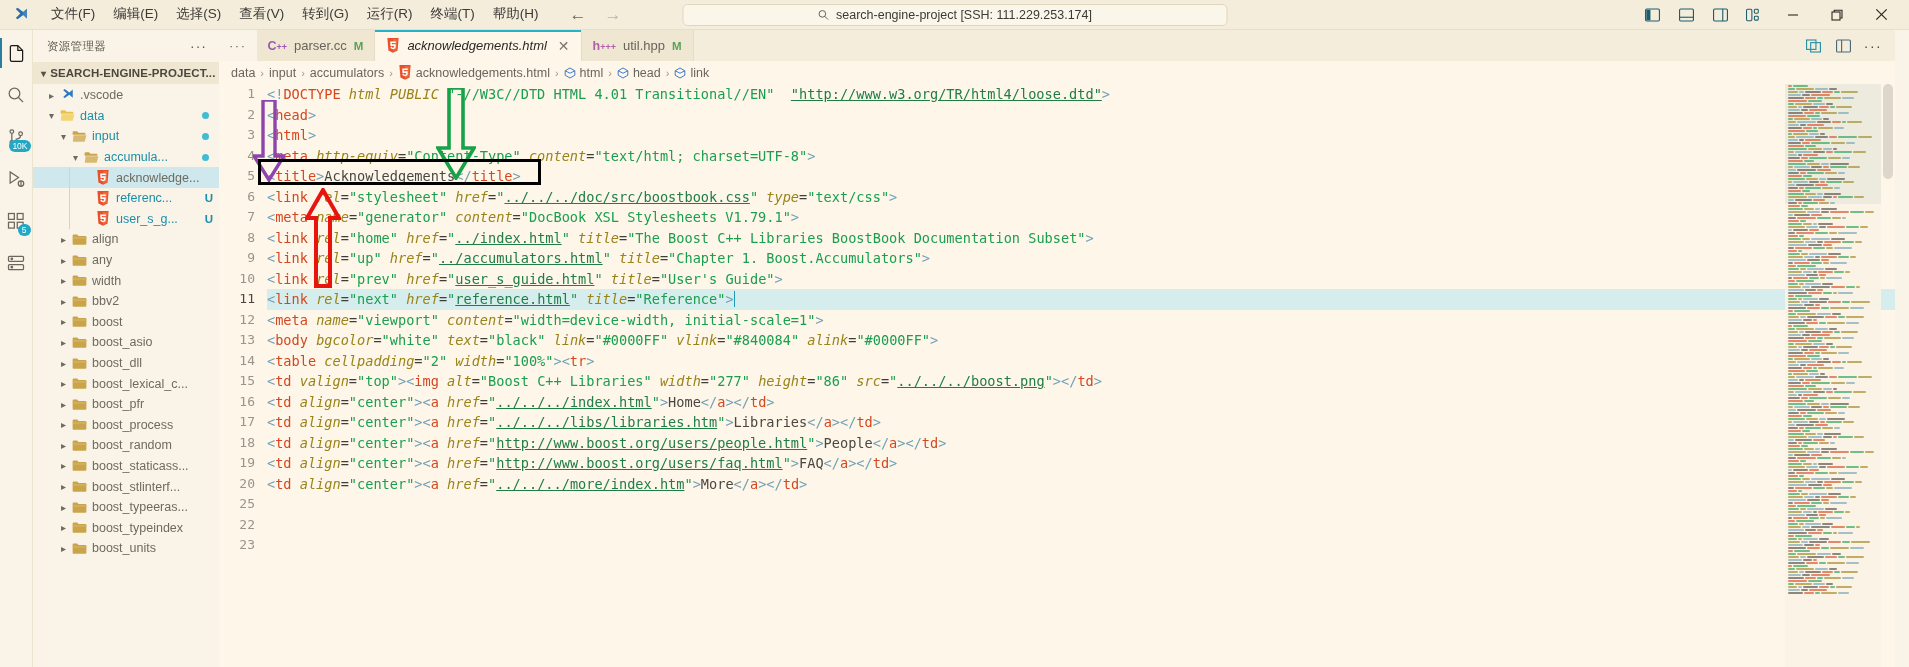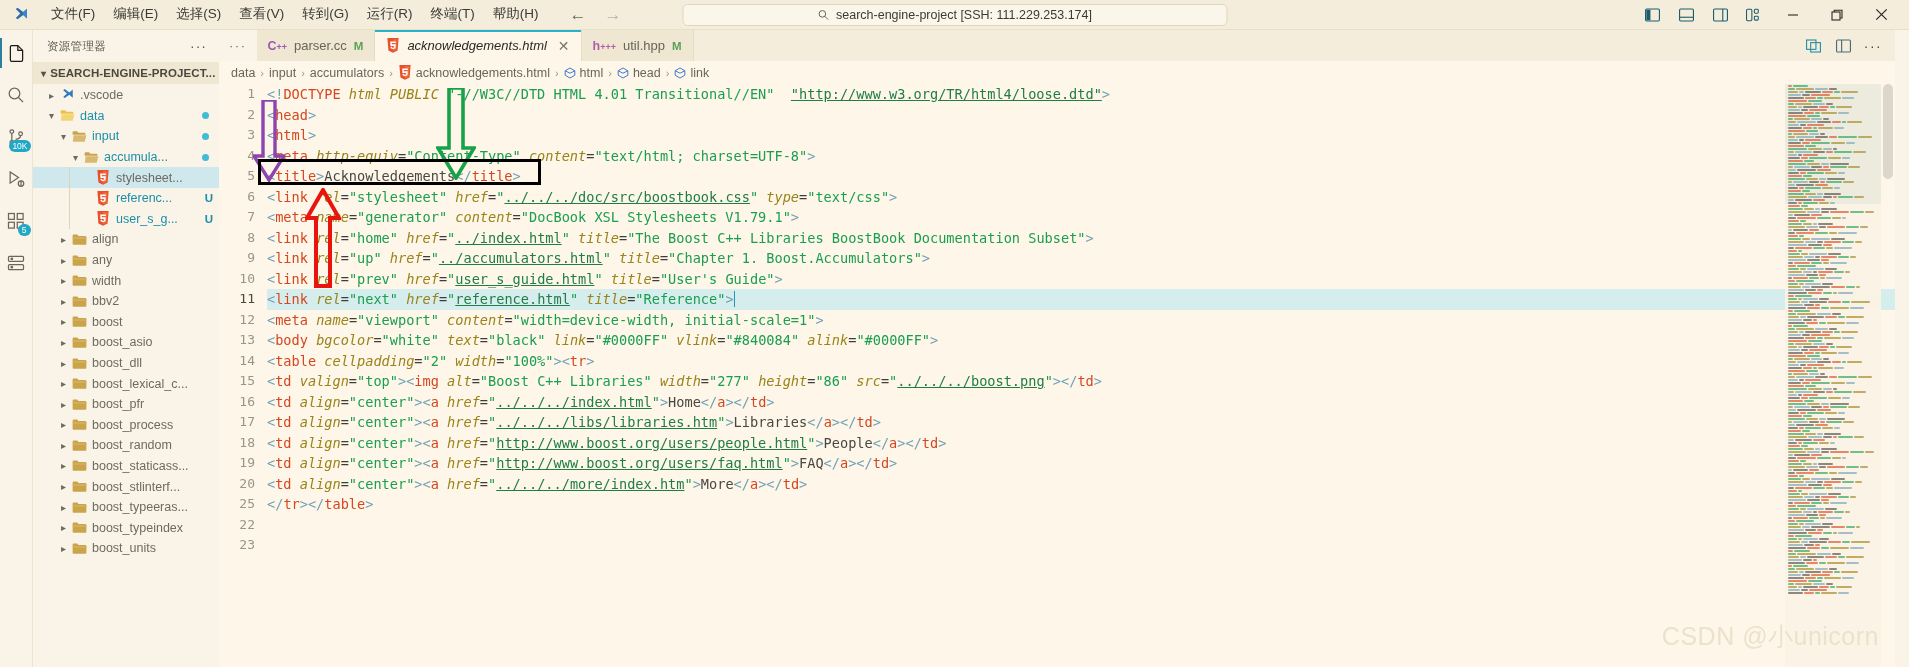--- a/index.html
+++ b/index.html
@@ -356,21 +356,21 @@
           <div class="row sel">
             <div style="width: 48px; flex: 0 0 48px;"></div>
             <div class="tw"></div>
             <div class="ic">
               <svg width="14" height="15" viewBox="0 0 14 16">
                 <path d="M1 0h12l-1.1 13.2L7 15.6 2.1 13.2Z" fill="#e8502a"></path>
                 <path d="M7 1.4v12.9l3.9-1.9L11.8 1.4Z" fill="#f06a3f"></path>
                 <path d="M4 3.6h6v1.6H5.7l.1 1.5H10l-.4 4.3L7 12l-2.6-1v-1.7h1.5v.8L7 10.4l1.1-.4.1-1.5H4.3Z" fill="#fff"></path>
               </svg>
             </div>
-            <span class="lbl gy">stylesheet...</span>
+            <span class="lbl gy">acknowledge...</span>
             <span class="guide" style="left: 36px;"></span>
           </div>
           <div class="row">
             <div style="width: 48px; flex: 0 0 48px;"></div>
             <div class="tw"></div>
             <div class="ic">
               <svg width="14" height="15" viewBox="0 0 14 16">
                 <path d="M1 0h12l-1.1 13.2L7 15.6 2.1 13.2Z" fill="#e8502a"></path>
                 <path d="M7 1.4v12.9l3.9-1.9L11.8 1.4Z" fill="#f06a3f"></path>
                 <path d="M4 3.6h6v1.6H5.7l.1 1.5H10l-.4 4.3L7 12l-2.6-1v-1.7h1.5v.8L7 10.4l1.1-.4.1-1.5H4.3Z" fill="#fff"></path>
@@ -746,21 +746,20 @@
             <div class="cl active"><span class="t-brk">&lt;</span><span class="t-tag">link</span><span class="t-txt"> </span><span class="t-attr">rel</span><span class="t-eq">=</span><span class="t-str">"next"</span><span class="t-txt"> </span><span class="t-attr">href</span><span class="t-eq">=</span><span class="t-str">"</span><span class="t-link">reference.html</span><span class="t-str">"</span><span class="t-txt"> </span><span class="t-attr">title</span><span class="t-eq">=</span><span class="t-str">"Reference"</span><span class="t-brk">&gt;</span><span class="cursor"></span></div>
             <div class="cl"><span class="t-brk">&lt;</span><span class="t-tag">meta</span><span class="t-txt"> </span><span class="t-attr">name</span><span class="t-eq">=</span><span class="t-str">"viewport"</span><span class="t-txt"> </span><span class="t-attr">content</span><span class="t-eq">=</span><span class="t-str">"width=device-width, initial-scale=1"</span><span class="t-brk">&gt;</span></div>
             <div class="cl"><span class="t-brk">&lt;</span><span class="t-tag">body</span><span class="t-txt"> </span><span class="t-attr">bgcolor</span><span class="t-eq">=</span><span class="t-str">"white"</span><span class="t-txt"> </span><span class="t-attr">text</span><span class="t-eq">=</span><span class="t-str">"black"</span><span class="t-txt"> </span><span class="t-attr">link</span><span class="t-eq">=</span><span class="t-str">"#0000FF"</span><span class="t-txt"> </span><span class="t-attr">vlink</span><span class="t-eq">=</span><span class="t-str">"#840084"</span><span class="t-txt"> </span><span class="t-attr">alink</span><span class="t-eq">=</span><span class="t-str">"#0000FF"</span><span class="t-brk">&gt;</span></div>
             <div class="cl"><span class="t-brk">&lt;</span><span class="t-tag">table</span><span class="t-txt"> </span><span class="t-attr">cellpadding</span><span class="t-eq">=</span><span class="t-str">"2"</span><span class="t-txt"> </span><span class="t-attr">width</span><span class="t-eq">=</span><span class="t-str">"100%"</span><span class="t-brk">&gt;</span><span class="t-brk">&lt;</span><span class="t-tag">tr</span><span class="t-brk">&gt;</span></div>
             <div class="cl"><span class="t-brk">&lt;</span><span class="t-tag">td</span><span class="t-txt"> </span><span class="t-attr">valign</span><span class="t-eq">=</span><span class="t-str">"top"</span><span class="t-brk">&gt;</span><span class="t-brk">&lt;</span><span class="t-tag">img</span><span class="t-txt"> </span><span class="t-attr">alt</span><span class="t-eq">=</span><span class="t-str">"Boost C++ Libraries"</span><span class="t-txt"> </span><span class="t-attr">width</span><span class="t-eq">=</span><span class="t-str">"277"</span><span class="t-txt"> </span><span class="t-attr">height</span><span class="t-eq">=</span><span class="t-str">"86"</span><span class="t-txt"> </span><span class="t-attr">src</span><span class="t-eq">=</span><span class="t-str">"</span><span class="t-link">../../../boost.png</span><span class="t-str">"</span><span class="t-brk">&gt;</span><span class="t-brk">&lt;/</span><span class="t-tag">td</span><span class="t-brk">&gt;</span></div>
             <div class="cl"><span class="t-brk">&lt;</span><span class="t-tag">td</span><span class="t-txt"> </span><span class="t-attr">align</span><span class="t-eq">=</span><span class="t-str">"center"</span><span class="t-brk">&gt;</span><span class="t-brk">&lt;</span><span class="t-tag">a</span><span class="t-txt"> </span><span class="t-attr">href</span><span class="t-eq">=</span><span class="t-str">"</span><span class="t-link">../../../index.html</span><span class="t-str">"</span><span class="t-brk">&gt;</span><span class="t-txt">Home</span><span class="t-brk">&lt;/</span><span class="t-tag">a</span><span class="t-brk">&gt;</span><span class="t-brk">&lt;/</span><span class="t-tag">td</span><span class="t-brk">&gt;</span></div>
             <div class="cl"><span class="t-brk">&lt;</span><span class="t-tag">td</span><span class="t-txt"> </span><span class="t-attr">align</span><span class="t-eq">=</span><span class="t-str">"center"</span><span class="t-brk">&gt;</span><span class="t-brk">&lt;</span><span class="t-tag">a</span><span class="t-txt"> </span><span class="t-attr">href</span><span class="t-eq">=</span><span class="t-str">"</span><span class="t-link">../../../libs/libraries.htm</span><span class="t-str">"</span><span class="t-brk">&gt;</span><span class="t-txt">Libraries</span><span class="t-brk">&lt;/</span><span class="t-tag">a</span><span class="t-brk">&gt;</span><span class="t-brk">&lt;/</span><span class="t-tag">td</span><span class="t-brk">&gt;</span></div>
             <div class="cl"><span class="t-brk">&lt;</span><span class="t-tag">td</span><span class="t-txt"> </span><span class="t-attr">align</span><span class="t-eq">=</span><span class="t-str">"center"</span><span class="t-brk">&gt;</span><span class="t-brk">&lt;</span><span class="t-tag">a</span><span class="t-txt"> </span><span class="t-attr">href</span><span class="t-eq">=</span><span class="t-str">"</span><span class="t-link">http://www.boost.org/users/people.html</span><span class="t-str">"</span><span class="t-brk">&gt;</span><span class="t-txt">People</span><span class="t-brk">&lt;/</span><span class="t-tag">a</span><span class="t-brk">&gt;</span><span class="t-brk">&lt;/</span><span class="t-tag">td</span><span class="t-brk">&gt;</span></div>
             <div class="cl"><span class="t-brk">&lt;</span><span class="t-tag">td</span><span class="t-txt"> </span><span class="t-attr">align</span><span class="t-eq">=</span><span class="t-str">"center"</span><span class="t-brk">&gt;</span><span class="t-brk">&lt;</span><span class="t-tag">a</span><span class="t-txt"> </span><span class="t-attr">href</span><span class="t-eq">=</span><span class="t-str">"</span><span class="t-link">http://www.boost.org/users/faq.html</span><span class="t-str">"</span><span class="t-brk">&gt;</span><span class="t-txt">FAQ</span><span class="t-brk">&lt;/</span><span class="t-tag">a</span><span class="t-brk">&gt;</span><span class="t-brk">&lt;/</span><span class="t-tag">td</span><span class="t-brk">&gt;</span></div>
             <div class="cl"><span class="t-brk">&lt;</span><span class="t-tag">td</span><span class="t-txt"> </span><span class="t-attr">align</span><span class="t-eq">=</span><span class="t-str">"center"</span><span class="t-brk">&gt;</span><span class="t-brk">&lt;</span><span class="t-tag">a</span><span class="t-txt"> </span><span class="t-attr">href</span><span class="t-eq">=</span><span class="t-str">"</span><span class="t-link">../../../more/index.htm</span><span class="t-str">"</span><span class="t-brk">&gt;</span><span class="t-txt">More</span><span class="t-brk">&lt;/</span><span class="t-tag">a</span><span class="t-brk">&gt;</span><span class="t-brk">&lt;/</span><span class="t-tag">td</span><span class="t-brk">&gt;</span></div>
-            <div class="cl"><span class="t-brk">&lt;/</span><span class="t-tag">tr</span><span class="t-brk">&gt;</span><span class="t-brk">&lt;/</span><span class="t-tag">table</span><span class="t-brk">&gt;</span></div>
           </div>
 
         <div class="minimap" id="minimap">
           <div class="mm-slider"></div>
         <div class="mm-line">
               <span class="mm-seg" style="width: 4px; background: rgb(213, 71, 31); opacity: 0.65;"></span>
               <span class="mm-seg" style="width: 15px; background: rgb(26, 158, 79); opacity: 0.65;"></span>
             </div>
             <div class="mm-line">
               <span class="mm-seg" style="width: 7px; background: rgb(26, 158, 79); opacity: 0.65;"></span>
@@ -1795,14 +1794,13 @@
   <svg class="anno" style="left:436px; top:88px; width:40px; height:92px;" viewBox="0 0 40 92">
     <path d="M13 0 H27 V60 H38 L20 90 L2 60 H13 Z" fill="none" stroke="#17A24A" stroke-width="3.6" stroke-linejoin="miter"></path>
   </svg>
 
   <svg class="anno" style="left:305px; top:188px; width:36px; height:100px;" viewBox="0 0 36 100">
     <path d="M18 2 L34 30 H25 V98 H11 V30 H2 Z" fill="none" stroke="#E8150F" stroke-width="4" stroke-linejoin="miter"></path>
   </svg>
 
   <div class="anno" style="left:258px; top:159px; width:283px; height:26px; border:3px solid #000;"></div>
 
-  <div class="watermark">CSDN @小unicorn</div>
 </div>
 
 </body></html>

